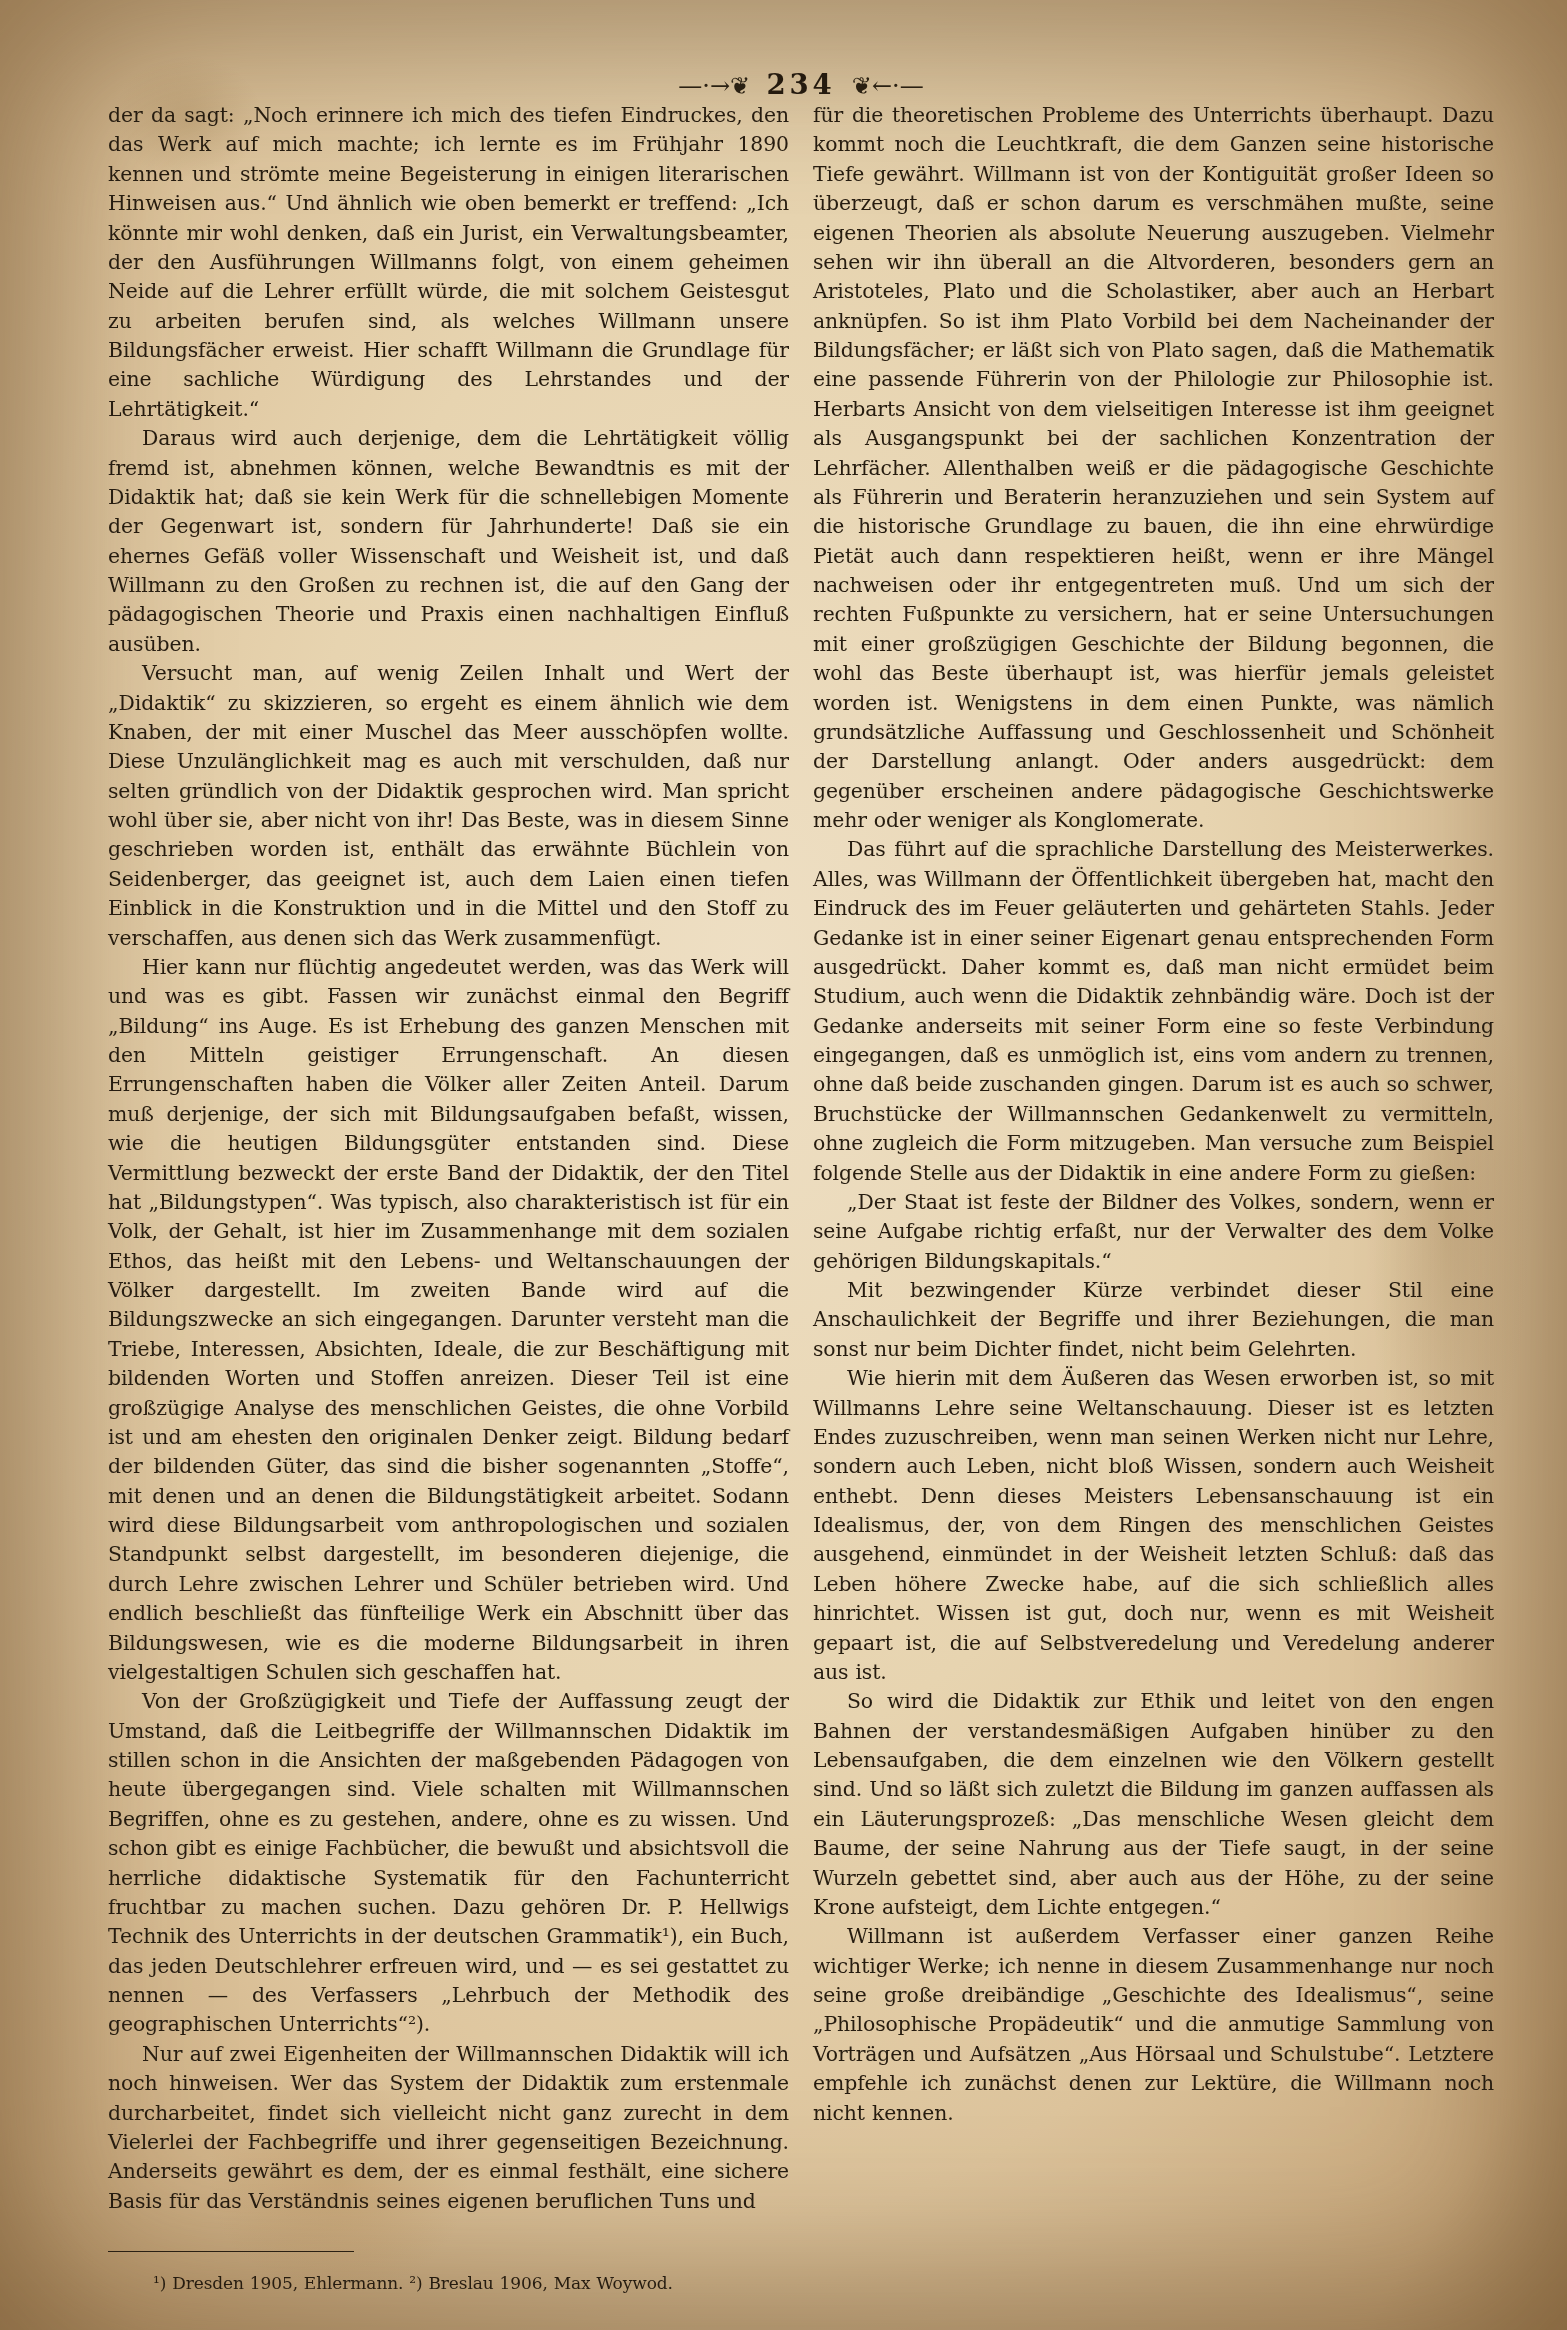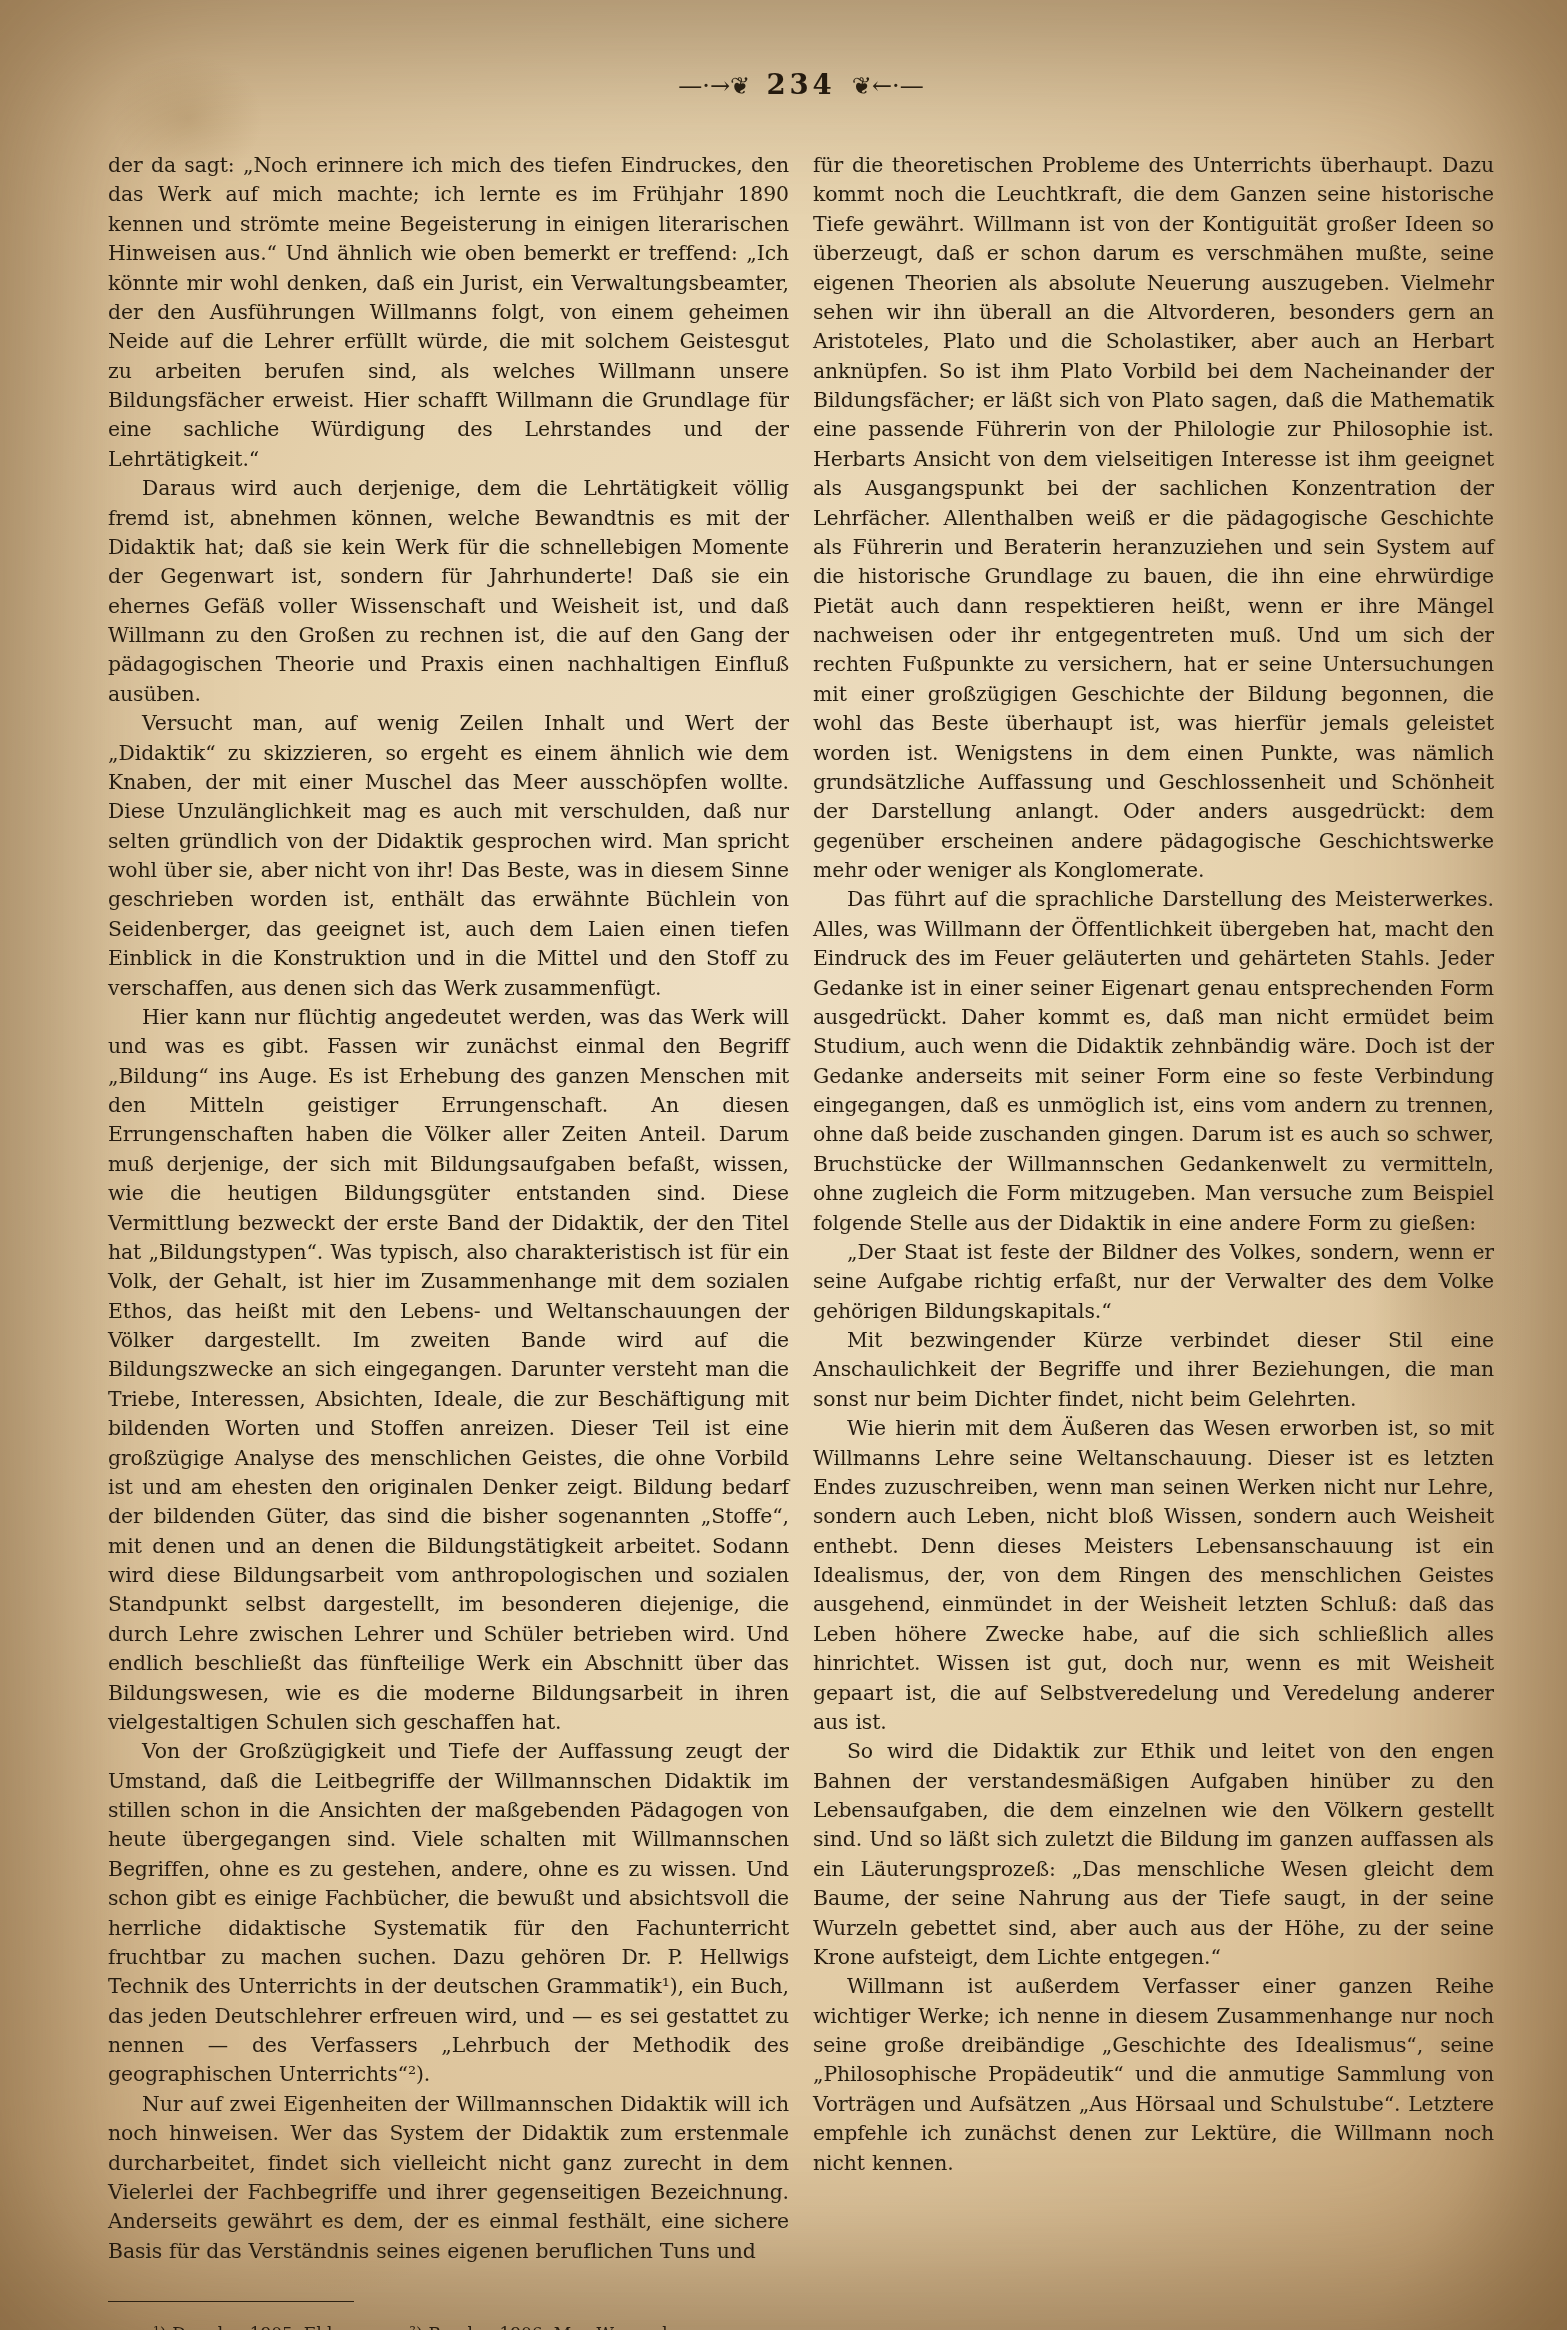--- a/index.html
+++ b/index.html
@@ -22,37 +22,36 @@
   .stain.s1 { left: 113px; top: 56px;  width: 150px; height: 125px; background: radial-gradient(closest-side, rgba(139,106,60,0.25), rgba(139,106,60,0)); }
   .stain.s2 { left: 207px; top: 2068px; width: 263px; height: 226px; background: radial-gradient(closest-side, rgba(160,110,50,0.22), rgba(160,110,50,0)); }
   .stain.s3 { right: 38px; top: 940px; width: 163px; height: 564px; background: radial-gradient(closest-side, rgba(120,85,40,0.18), rgba(120,85,40,0)); }
 
   .content { position: absolute; left: 108px; top: 68px; width: 1386px; }
 
   .page-header {
     text-align: center;
     font-size: 27.6px;
     letter-spacing: 3.8px;
-    margin-bottom: 40px;
     color: #241a0e;
   }
   .page-header .orn { font-size: 24px; letter-spacing: 0; color: #2a2012; }
   .page-header .num { padding: 0 16.3px; font-weight: bold; }
 
   .columns { display: flex; gap: 24px; }
   .col {
     width: 50%;
     text-align: justify;
     font-size: 20.4px;
     line-height: 1.44;
     letter-spacing: -0.1px;
     word-spacing: 0.6px;
   }
   .para { margin: 0; text-indent: 34px; }
-  .para.noindent { text-indent: 0; margin-top: 10px; }
+  .para.noindent { text-indent: 0; }
 
   .footnote-rule {
     width: 246px;
     height: 0;
     border-top: 1.9px solid #2a2013;
     margin: 35px 0 19px 0;
   }
   .footnote { margin: 0; font-size: 17px; text-indent: 45px; text-align: left; }
 </style>
 </head>

